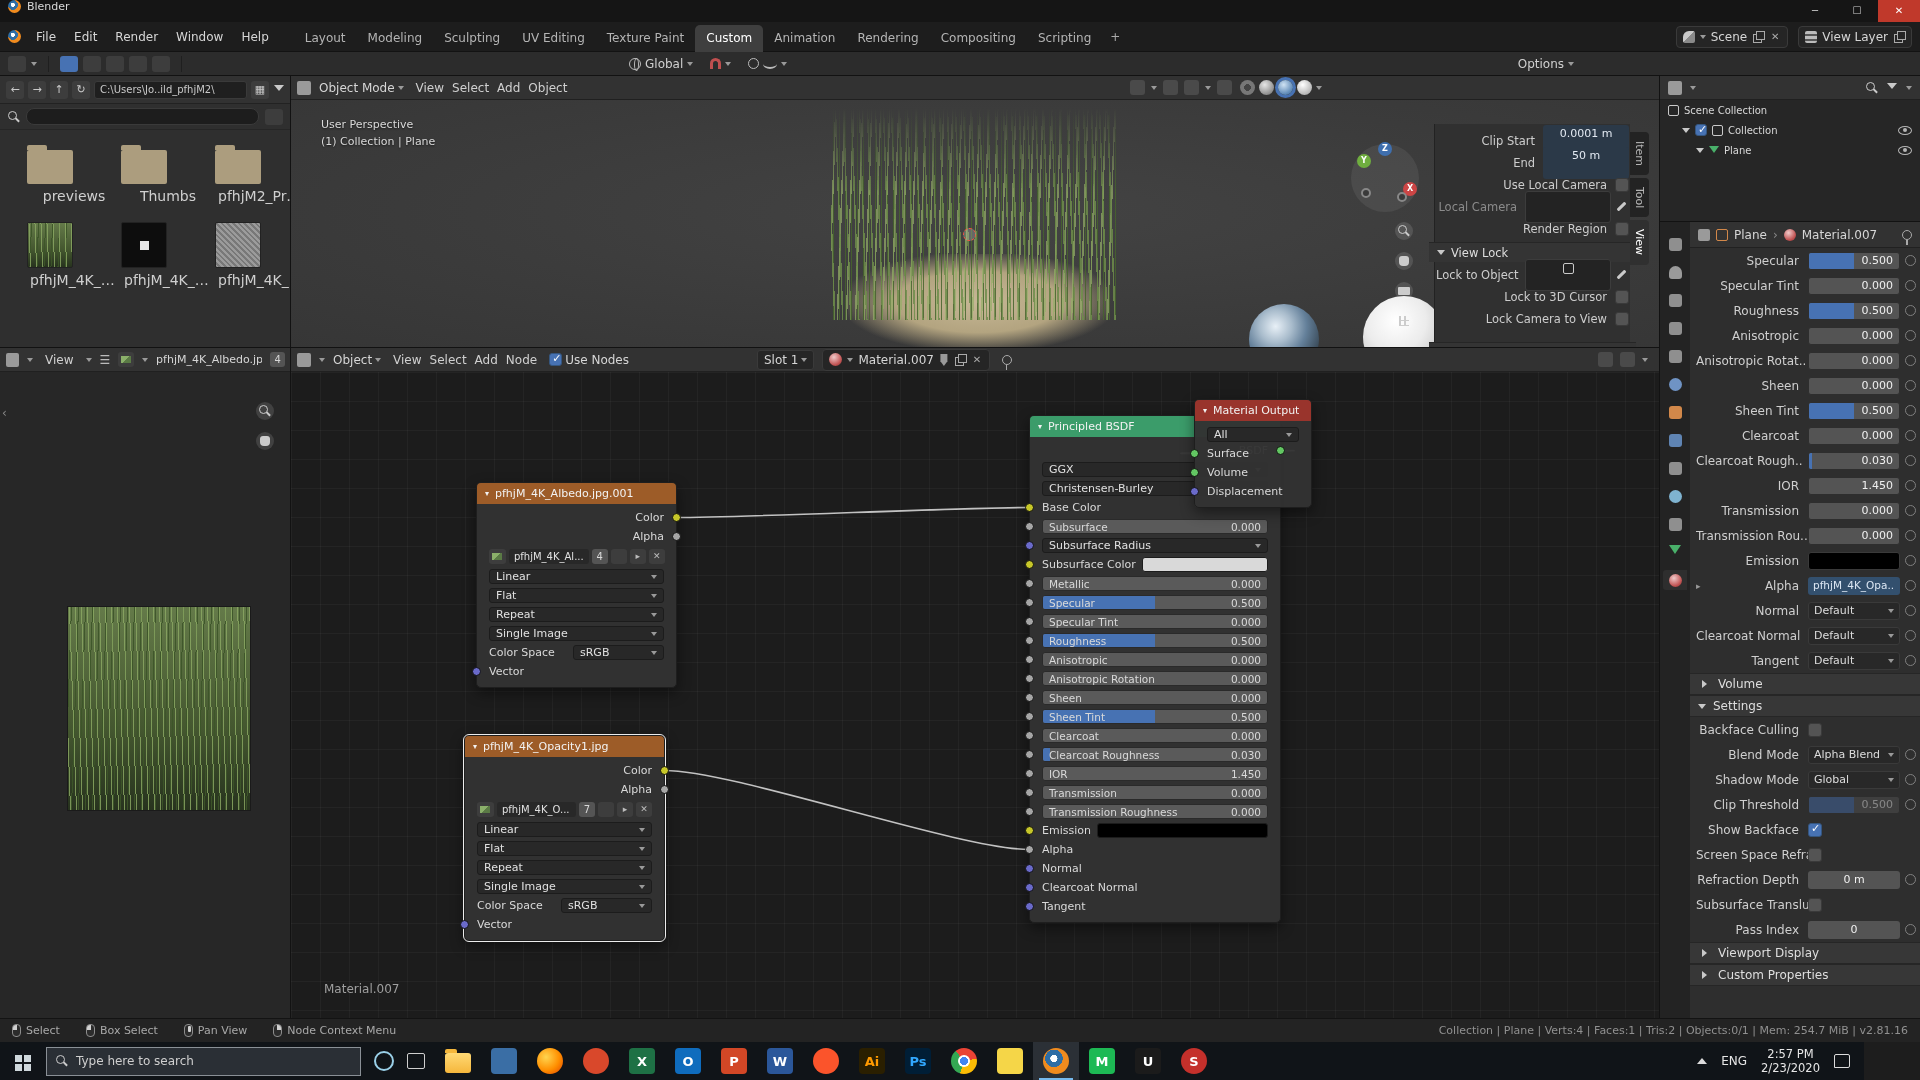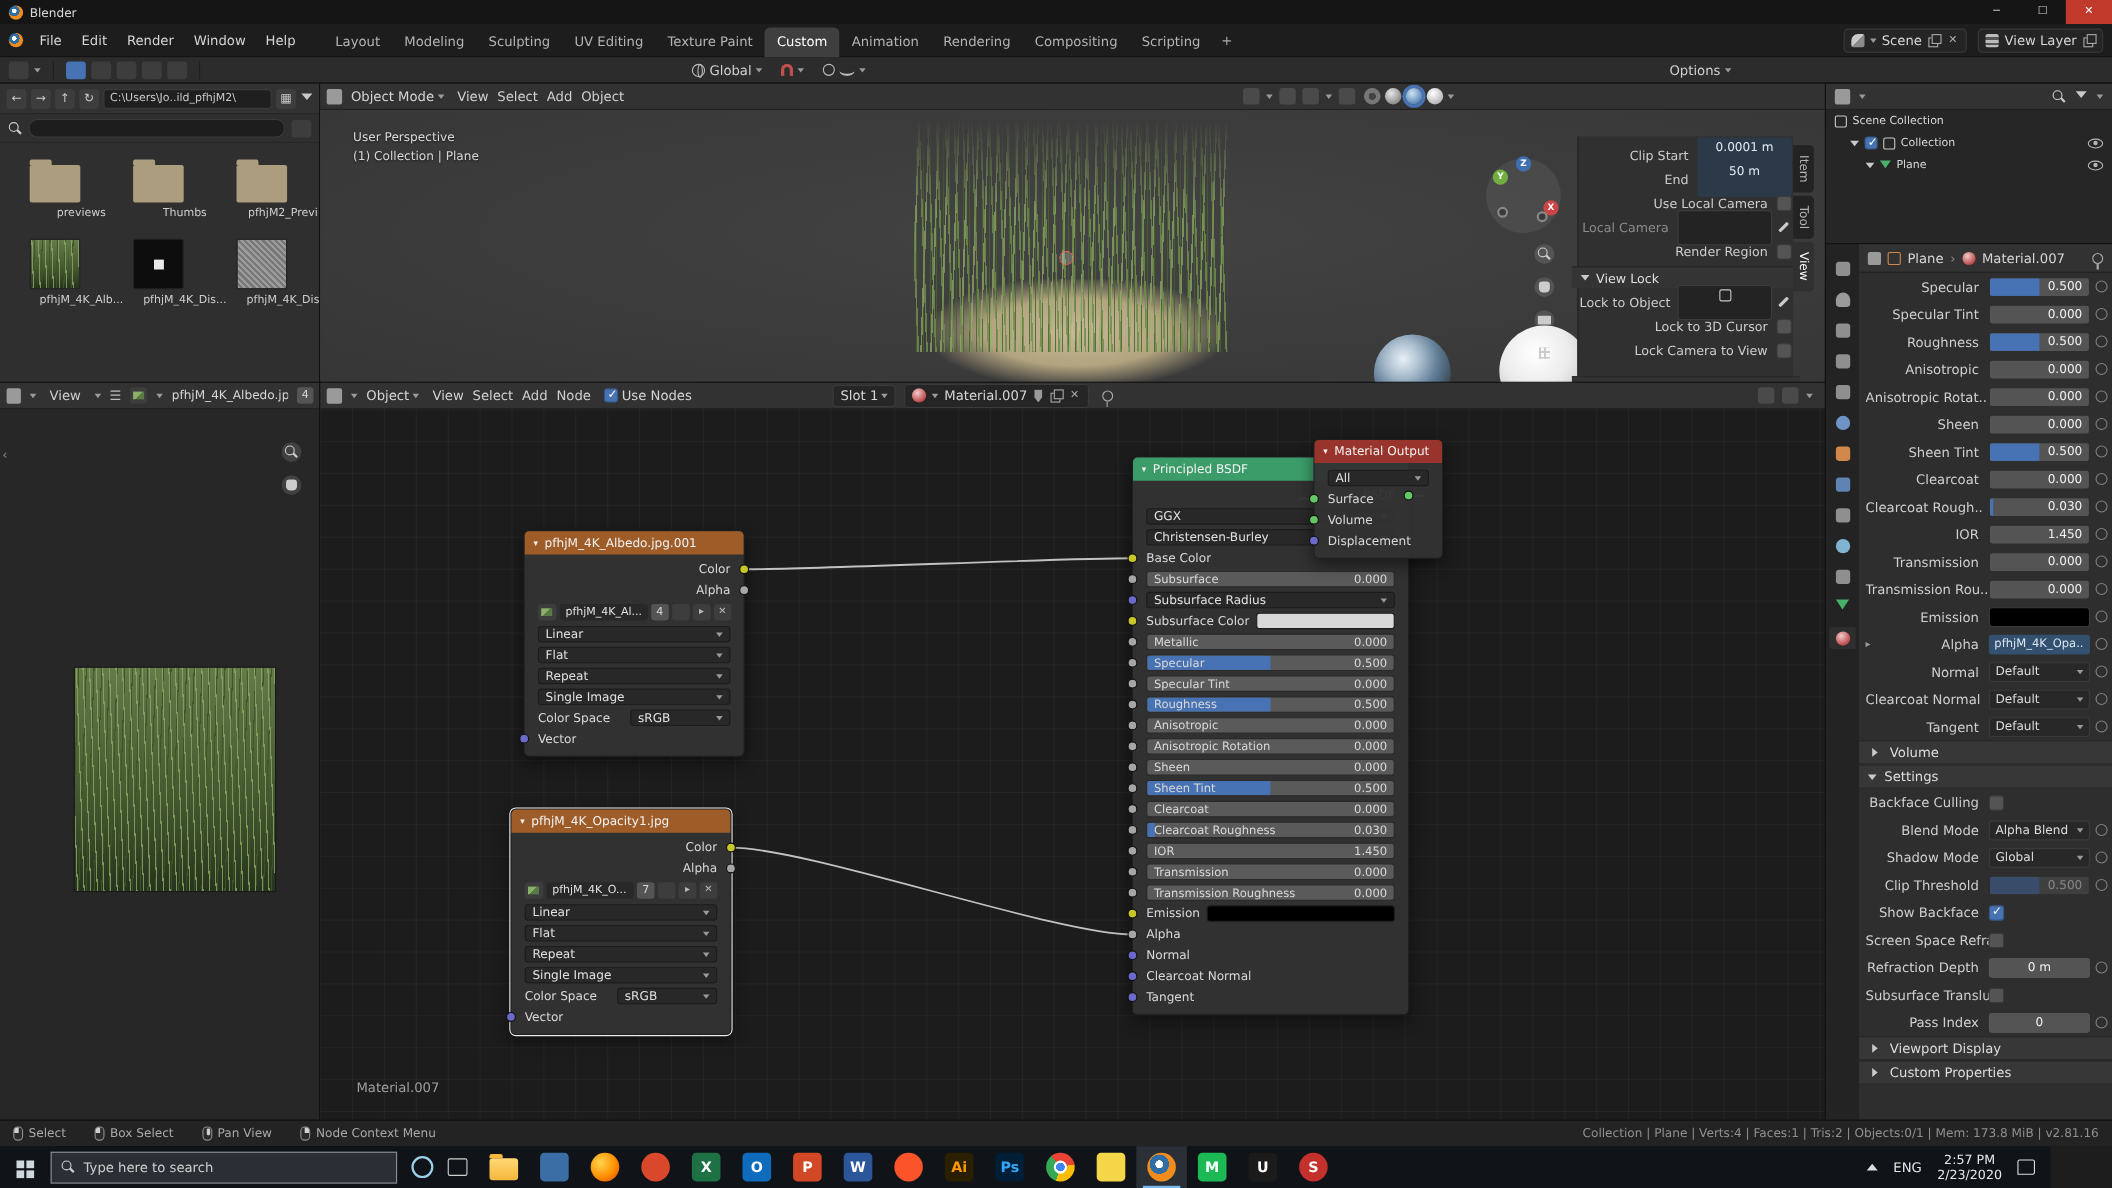--- a/index.html
+++ b/index.html
@@ -1,20 +1,20 @@
 <!DOCTYPE html>
 <html><head>
 <meta charset="utf-8">
 <style>
 *{margin:0;padding:0;box-sizing:border-box;font-family:"DejaVu Sans","Liberation Sans",sans-serif;}
 body{background:#000;width:1920px;height:1080px;overflow:hidden;}
 #screen{position:relative;width:1920px;height:1080px;background:#1d1d1d;color:#d6d6d6;font-size:12px;}
 
 
-#titlebar{position:absolute;left:0;top:0;width:1920px;height:22px;background:#151515;display:flex;align-items:center;justify-content:space-between;padding-left:8px;}
+#titlebar{position:absolute;left:0;top:0;width:1920px;height:22px;background:#151515;display:flex;align-items:flex-start;justify-content:space-between;padding-left:8px;}
 .tb-left{display:flex;align-items:center;gap:6px;}
 .blender-logo-sm,.blender-logo{width:13px;height:13px;border-radius:50%;background:radial-gradient(circle at 38% 38%,#fff 0 18%,#2f6ea5 19% 42%,#f08b1e 43% 100%);}
 .tb-title{font-size:11px;color:#d8d8d8;}
 .win-btns{display:flex;height:22px;}
 .win-btn{width:42px;text-align:center;line-height:22px;font-size:10px;color:#cfcfcf;}
 .win-btn.close{background:#c0392b;color:#fff;}
 
 
 #menubar{position:absolute;left:0;top:22px;width:1920px;height:30px;background:#1d1d1d;display:flex;align-items:center;padding:0 8px;border-bottom:1px solid #131313;}
 #menu-items{display:flex;}
@@ -63,21 +63,21 @@
 
 .fb-nav{display:flex;align-items:center;gap:4px;height:28px;padding:0 6px;background:#323232;border-bottom:1px solid #222;}
 .fb-btn{width:18px;height:18px;border-radius:3px;background:#3d3d3d;color:#c9c9c9;font-size:11px;text-align:center;line-height:18px;}
 .fb-path{flex:1;height:18px;background:#1f1f1f;border:1px solid #3a3a3a;border-radius:3px;font-size:10px;color:#c9c9c9;line-height:16px;padding:0 5px;overflow:hidden;white-space:nowrap;}
 .fb-search-row{display:flex;align-items:center;gap:6px;height:26px;padding:0 8px;background:#2f2f2f;border-bottom:1px solid #262626;}
 .fb-search{flex:1;height:17px;background:#1d1d1d;border-radius:8px;border:1px solid #3a3a3a;}
 .fb-grid{display:flex;flex-wrap:wrap;padding:10px 4px;gap:2px;}
 .fb-item{width:92px;display:flex;flex-direction:column;align-items:center;gap:4px;padding:4px 0;}
 .folder-ico{width:46px;height:34px;background:#ac9d7e;border-radius:2px;position:relative;margin-top:6px;}
 .folder-ico::before{content:"";position:absolute;left:0;top:-5px;width:20px;height:5px;background:#ac9d7e;border-radius:2px 2px 0 0;}
-.fb-label{font-size:10px;color:#cfcfcf;max-width:88px;overflow:hidden;white-space:nowrap;text-overflow:ellipsis;margin-left:48px;}
+.fb-label{font-size:14px;color:#cfcfcf;max-width:88px;overflow:hidden;white-space:nowrap;text-overflow:ellipsis;margin-left:48px;}
 .thumb{width:46px;height:46px;border-radius:2px;border:1px solid #222;}
 .thumb.grass{background:linear-gradient(180deg,#5d7244 0%,#475c35 55%,#2f3f26 100%);}
 .thumb.grass,.bigimg{background-image:repeating-linear-gradient(88deg,rgba(0,0,0,0) 0 2px,rgba(140,170,100,.8) 2px 3px,rgba(0,0,0,0) 3px 6px),repeating-linear-gradient(92deg,rgba(0,0,0,0) 0 3px,rgba(60,85,40,.9) 3px 4px,rgba(0,0,0,0) 4px 7px),linear-gradient(180deg,#647a49 0%,#44572f 60%,#27331e 100%);}
 .thumb.dark{background:#0d0d0d;position:relative;}
 .thumb.dark::after{content:"";position:absolute;left:18px;top:18px;width:9px;height:9px;background:#e8e8e8;}
 .thumb.noise{background:repeating-linear-gradient(45deg,#9b9b9b 0 2px,#787878 2px 4px),repeating-linear-gradient(-45deg,#8d8d8d 0 3px,#6f6f6f 3px 5px);}
 
 
 .vp-canvas{position:absolute;left:0;top:24px;right:0;bottom:0;background:radial-gradient(ellipse at 52% 45%,#434343 0%,#3b3b3b 60%,#363636 100%);}
 .vp-overlay{position:absolute;left:30px;top:16px;font-size:11px;color:#d9d9d9;text-shadow:0 1px 2px rgba(0,0,0,.6);line-height:17px;}
@@ -1232,21 +1232,21 @@
         </div>
         <div class="sb-item">
           <span class="mouse m"></span>
           <span>Pan View</span>
         </div>
         <div class="sb-item">
           <span class="mouse r"></span>
           <span>Node Context Menu</span>
         </div>
       </div>
-    <span id="sb-stats">Collection | Plane | Verts:4 | Faces:1 | Tris:2 | Objects:0/1 | Mem: 173.8 MiB | v2.81.16</span>
+    <span id="sb-stats">Collection | Plane | Verts:4 | Faces:1 | Tris:2 | Objects:0/1 | Mem: 254.7 MiB | v2.81.16</span>
   </div>
 
   <div id="taskbar">
     <div class="tb-start">
         <span class="winlogo"></span>
       </div>
     <div class="tb-search">
       <span class="magnifier"></span>
       <span>Type here to search</span>
     </div>

